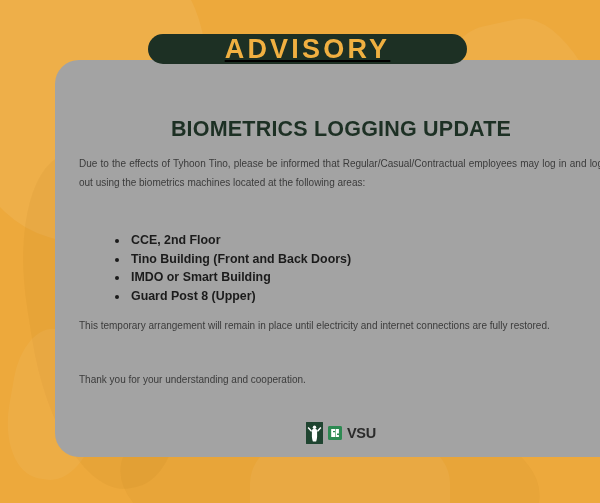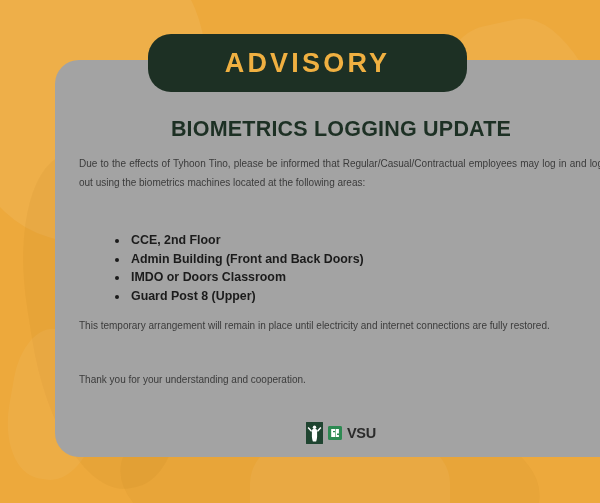--- a/index.html
+++ b/index.html
@@ -80,26 +80,27 @@
     border-radius: 24px;
     box-sizing: border-box;
   }
 
   
   #advisory-pill {
     position: absolute;
     left: 148px;
     top: 34px;
     width: 319px;
-    height: 58px;
+    height: 30px;
     background: #1d3024;
     border-radius: 23px;
     display: flex;
     align-items: center;
     justify-content: center;
+    text-decoration: underline;
   }
   #advisory-pill .pill-label {
     color: #f0b041;
     font-size: 27px;
     font-weight: bold;
     letter-spacing: 3.2px;
     line-height: 1;
   }
 
   #card-title {
@@ -195,22 +196,22 @@
   <div class="wm wm-6"></div>
 
   <div id="card">
 
     <h1 id="card-title">BIOMETRICS LOGGING UPDATE</h1>
 
     <p id="para-intro" class="body-text">Due to the effects of Tyhoon Tino, please be informed that Regular/Casual/Contractual employees may log in and log out using the biometrics machines located at the following areas:</p>
 
     <ul id="bullet-list">
       <li>CCE, 2nd Floor</li>
-      <li>Admin Building (Front and Back Doors)</li>
-      <li>IMDO or Doors Classroom</li>
+      <li>Tino Building (Front and Back Doors)</li>
+      <li>IMDO or Smart Building</li>
       <li>Guard Post 8 (Upper)</li>
     </ul>
 
     <p id="para-thanks" class="body-text">Thank you for your understanding and cooperation.</p>
 
     <p id="para-temp" class="body-text">This temporary arrangement will remain in place until electricity and internet connections are fully restored.</p>
 
     <div id="footer-logo">
       <span id="statue-badge">
         <svg width="17" height="22" viewBox="0 0 17 22" aria-hidden="true">

